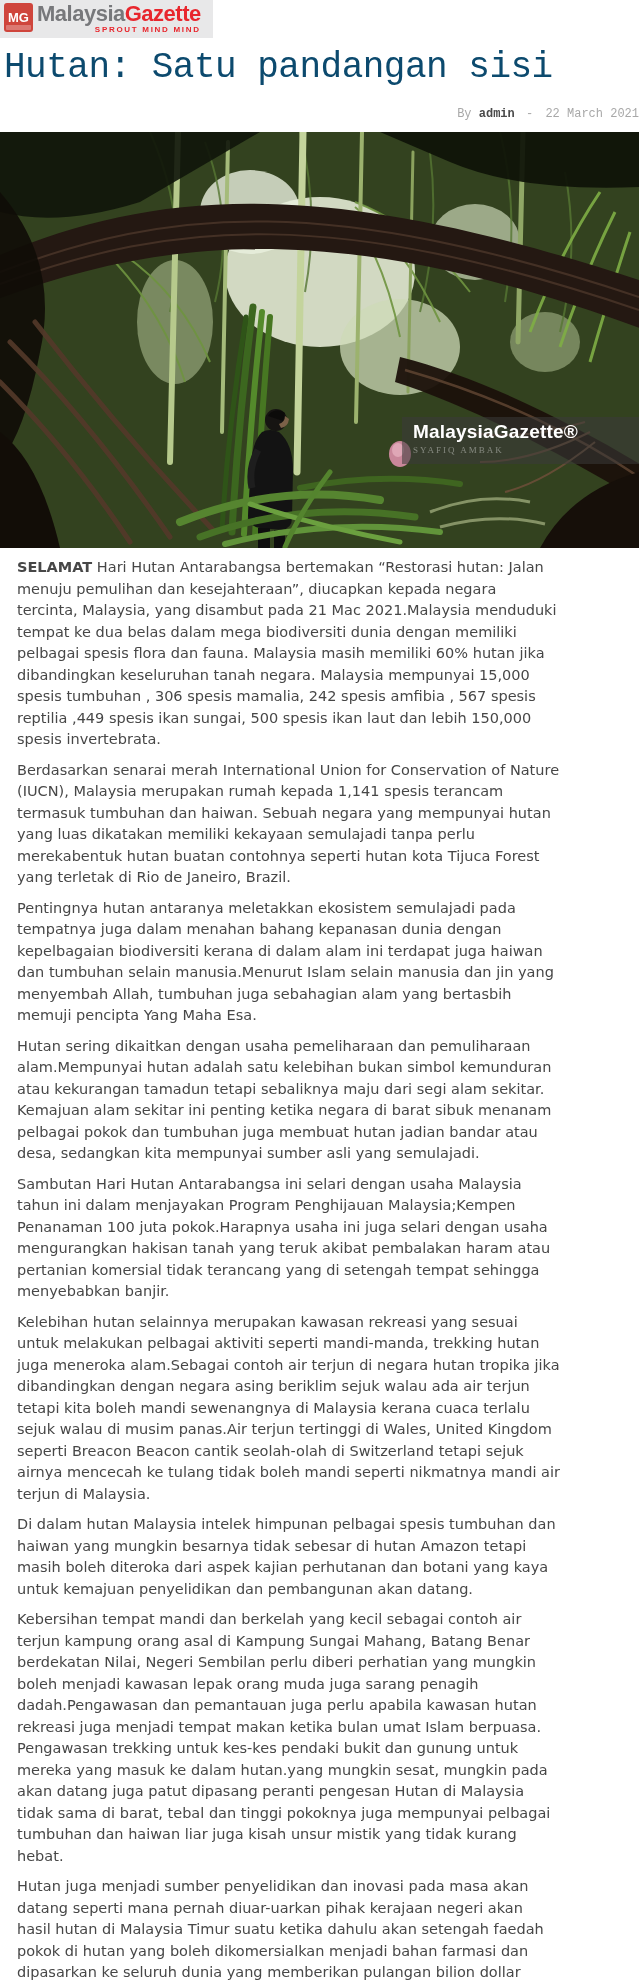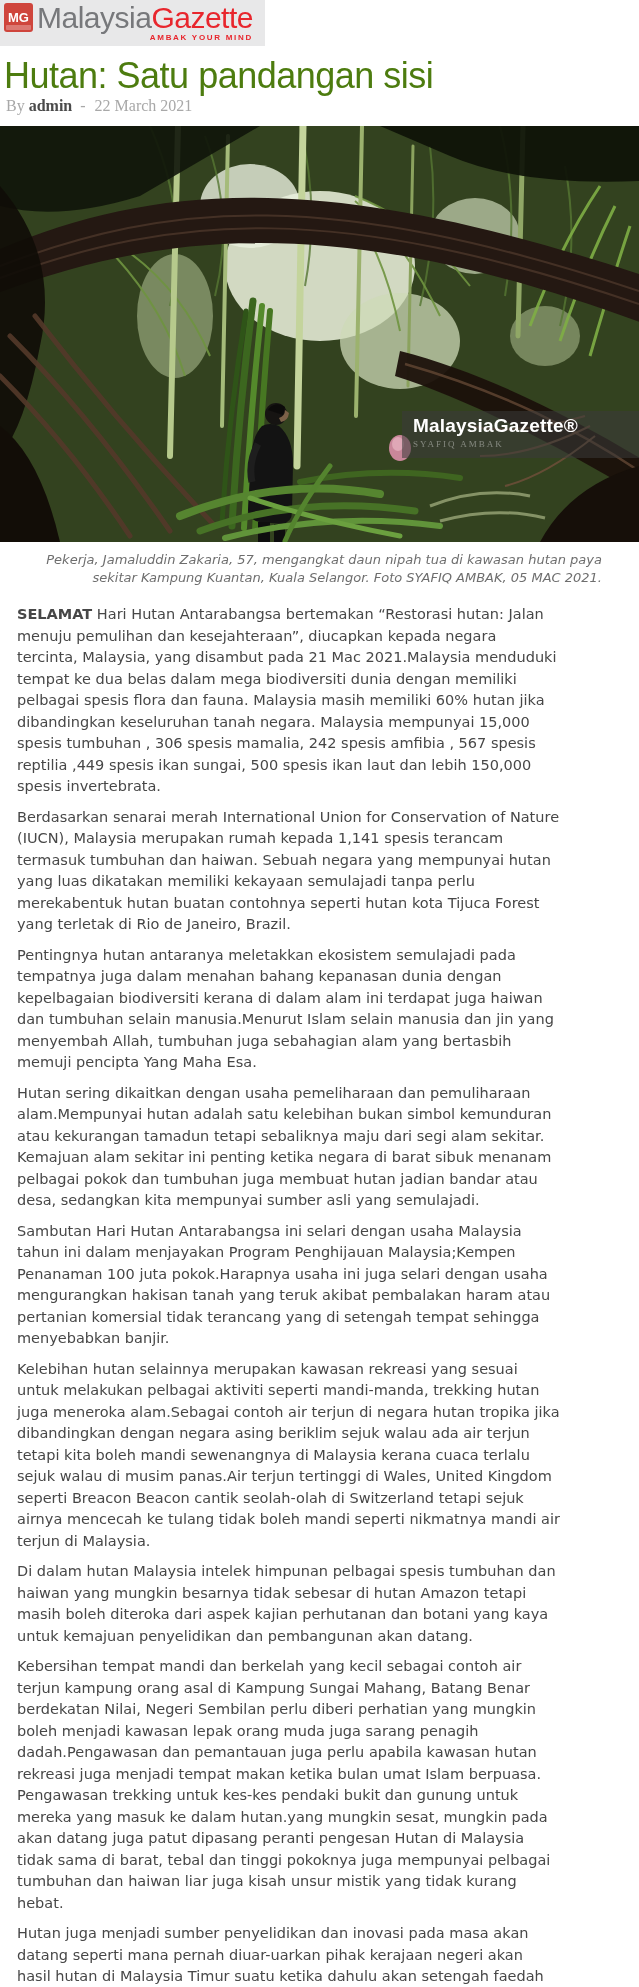--- a/index.html
+++ b/index.html
@@ -7,30 +7,30 @@
 
   
   .header { padding:0 0 0 0; }
   .logo-block { background:#e8e8e9; display:inline-flex; align-items:flex-start; padding:3px 12px 4px 4px; cursor:pointer; }
   .mg-box { width:29px; height:29px; background:#cf453c; border-radius:3px; color:#fff; font-weight:bold;
             font-size:13px; display:flex; align-items:center; justify-content:center; position:relative;
             font-family:"Liberation Sans", sans-serif; flex:0 0 auto; }
   .mg-box::after { content:""; position:absolute; left:2px; right:2px; bottom:2px; height:5px;
                    background:rgba(255,255,255,.28); border-radius:1px; }
   .logo-text { margin-left:4px; line-height:1; }
-  .logo-line { font-family:"Liberation Sans", sans-serif; font-weight:normal; font-size:30px; letter-spacing:-0.5px; white-space:nowrap; }
+  .logo-line { font-family:"Liberation Sans", sans-serif; font-weight:bold; font-size:22px; letter-spacing:-0.5px; white-space:nowrap; }
   .logo-malaysia { color:#77787b; }
   .logo-gazette { color:#e8262d; }
   .logo-tagline { color:#e8262d; font-size:8px; font-weight:bold; letter-spacing:1.7px; text-align:right;
                   margin-top:1px; font-family:"Liberation Sans", sans-serif; }
 
-  h1.title { font-family:Liberation Sans, sans-serif; font-size:36px; font-weight:400; color:#4d7c0f;
-             letter-spacing:-0.5px; margin:9px 0 1px 4px; line-height:1.15; }
-
-  .byline { font-family:Liberation Serif, serif; font-size:16px; color:#a8a8a8; margin:0 0 11px 6px; }
+  h1.title { font-family:Liberation Mono, monospace; font-size:36px; font-weight:400; color:#0c4a6e;
+             letter-spacing:-0.5px; margin:9px 0 19px 4px; line-height:1.15; }
+
+  .byline { font-family:Liberation Mono, monospace; font-size:12px; color:#a8a8a8; margin:0 0 11px 6px;text-align:right; }
   .byline .author { color:#4a4a4a; font-weight:bold; text-decoration:none; cursor:pointer; }
   .byline .sep { margin:0 5px 0 4px; color:#a8a8a8; }
 
   
   figure { margin:0; }
   .photo { position:relative; width:639px; height:416px; overflow:hidden; background:#7f1d1d; }
   .photo svg { display:block; width:100%; height:100%; }
   .watermark { position:absolute; left:402px; right:0; top:285px; height:47px;
                background:rgba(58,58,58,.55); padding:4px 0 0 11px; box-sizing:border-box; }
   .wm-brand { font-family:"Liberation Sans", sans-serif; font-weight:bold; font-size:19px; color:#ffffff; letter-spacing:0.2px; }
@@ -50,21 +50,21 @@
 
 <div class="page">
 
   <div class="header">
     <div class="logo-block">
       <div class="mg-box">
         <span>MG</span>
       </div>
       <div class="logo-text">
         <div class="logo-line"><span class="logo-malaysia">Malaysia</span><span class="logo-gazette">Gazette</span></div>
-        <div class="logo-tagline">AMBAK YOUR MIND</div>
+        <div class="logo-tagline">SPROUT MIND MIND</div>
       </div>
     </div>
 
     <h1 class="title">Hutan: Satu pandangan sisi</h1>
 
     <div class="byline">
       <span>By</span>
       <a class="author">admin</a>
       <span class="sep">-</span>
       <time>22 March 2021</time>
@@ -174,21 +174,20 @@
         </g>
 
         <path d="M0,300 Q40,330 60,416 L0,416 Z" fill="#120d07"></path>
         <path d="M540,416 Q570,360 639,340 L639,416 Z" fill="#160f09"></path>
       </svg>
       <div class="watermark">
         <div class="wm-brand">MalaysiaGazette®</div>
         <div class="wm-credit">SYAFIQ AMBAK</div>
       </div>
     </div>
-    <figcaption class="caption">Pekerja, Jamaluddin Zakaria, 57, mengangkat daun nipah tua di kawasan hutan paya sekitar Kampung Kuantan, Kuala Selangor. Foto SYAFIQ AMBAK, 05 MAC 2021.</figcaption>
   </figure>
 
   <article class="body">
     <p><span class="lead">SELAMAT</span><span> Hari Hutan Antarabangsa bertemakan “Restorasi hutan: Jalan menuju pemulihan dan kesejahteraan”, diucapkan kepada negara tercinta, Malaysia, yang disambut pada 21 Mac 2021.Malaysia menduduki tempat ke dua belas dalam mega biodiversiti dunia dengan memiliki pelbagai spesis flora dan fauna. Malaysia masih memiliki 60% hutan jika dibandingkan keseluruhan tanah negara. Malaysia mempunyai 15,000 spesis tumbuhan , 306 spesis mamalia, 242 spesis amfibia , 567 spesis reptilia ,449 spesis ikan sungai, 500 spesis ikan laut dan lebih 150,000 spesis invertebrata.</span></p>
     <p><span>Berdasarkan senarai merah </span><span class="it">International Union for Conservation of Nature</span><span> (IUCN), Malaysia merupakan rumah kepada 1,141 spesis terancam termasuk tumbuhan dan haiwan. Sebuah negara yang mempunyai hutan yang luas dikatakan memiliki kekayaan semulajadi tanpa perlu merekabentuk hutan buatan contohnya seperti hutan kota Tijuca Forest yang terletak di Rio de Janeiro, Brazil.</span></p>
     <p>Pentingnya hutan antaranya meletakkan ekosistem semulajadi pada tempatnya juga dalam menahan bahang kepanasan dunia dengan kepelbagaian biodiversiti kerana di dalam alam ini terdapat juga haiwan dan tumbuhan selain manusia.Menurut Islam selain manusia dan jin yang menyembah Allah, tumbuhan juga sebahagian alam yang bertasbih memuji pencipta Yang Maha Esa.</p>
     <p>Hutan sering dikaitkan dengan usaha pemeliharaan dan pemuliharaan alam.Mempunyai hutan adalah satu kelebihan bukan simbol kemunduran atau kekurangan tamadun tetapi sebaliknya maju dari segi alam sekitar. Kemajuan alam sekitar ini penting ketika negara di barat sibuk menanam pelbagai pokok dan tumbuhan juga membuat hutan jadian bandar atau desa, sedangkan kita mempunyai sumber asli yang semulajadi.</p>
     <p>Sambutan Hari Hutan Antarabangsa ini selari dengan usaha Malaysia tahun ini dalam menjayakan Program Penghijauan Malaysia;Kempen Penanaman 100 juta pokok.Harapnya usaha ini juga selari dengan usaha mengurangkan hakisan tanah yang teruk akibat pembalakan haram atau pertanian komersial tidak terancang yang di setengah tempat sehingga menyebabkan banjir.</p>
     <p>Kelebihan hutan selainnya merupakan kawasan rekreasi yang sesuai untuk melakukan pelbagai aktiviti seperti mandi-manda, trekking hutan juga meneroka alam.Sebagai contoh air terjun di negara hutan tropika jika dibandingkan dengan negara asing beriklim sejuk walau ada air terjun tetapi kita boleh mandi sewenangnya di Malaysia kerana cuaca terlalu sejuk walau di musim panas.Air terjun tertinggi di Wales, United Kingdom seperti Breacon Beacon cantik seolah-olah di Switzerland tetapi sejuk airnya mencecah ke tulang tidak boleh mandi seperti nikmatnya mandi air terjun di Malaysia.</p>
     <p>Di dalam hutan Malaysia intelek himpunan pelbagai spesis tumbuhan dan haiwan yang mungkin besarnya tidak sebesar di hutan Amazon tetapi masih boleh diteroka dari aspek kajian perhutanan dan botani yang kaya untuk kemajuan penyelidikan dan pembangunan akan datang.</p>

